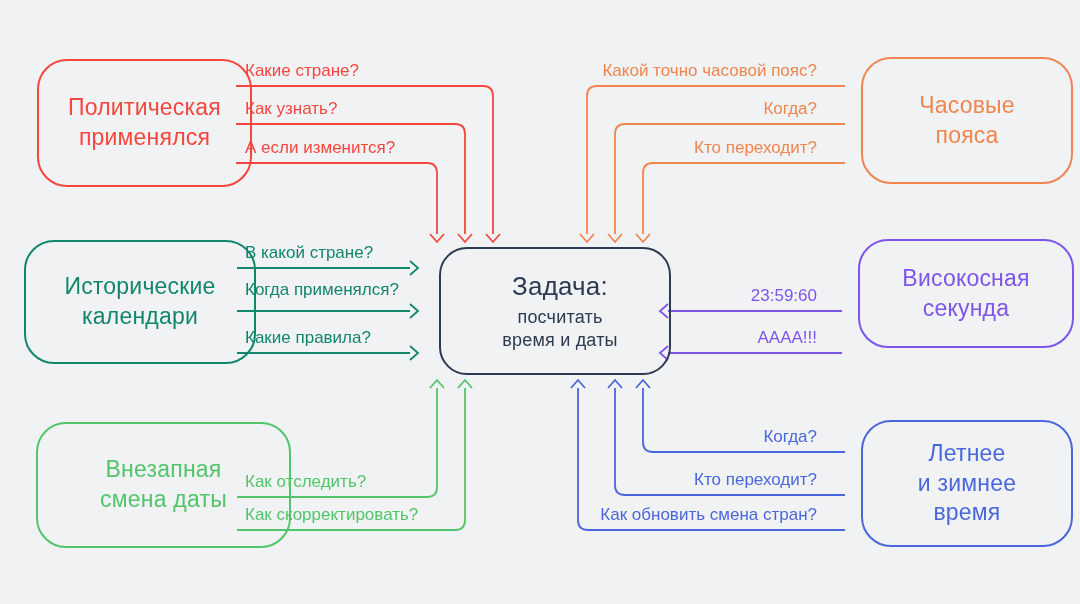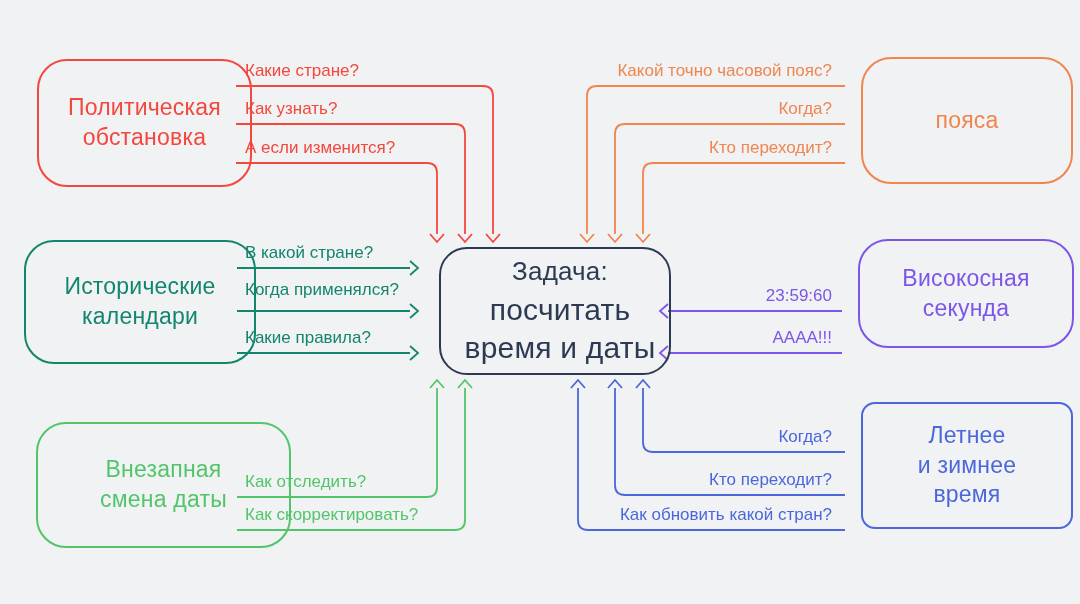--- a/index.html
+++ b/index.html
@@ -29,38 +29,38 @@
     text-align:center;
     font-size:23px;line-height:1.3;
     letter-spacing:.2px;
     margin-left:16px;
   }
   .box-political{left:21px;top:59px;width:215px;height:128px;border-color:var(--political);color:var(--political);}
   .box-timezones{left:845px;top:57px;width:212px;height:127px;border-color:var(--timezones);color:var(--timezones);}
   .box-historical{left:8px;top:240px;width:232px;height:124px;border-color:var(--historical);color:var(--historical);}
   .box-leapsecond{left:842px;top:239px;width:216px;height:109px;border-color:var(--leapsecond);color:var(--leapsecond);}
   .box-datechange{left:20px;top:422px;width:255px;height:126px;border-color:var(--datechange);color:var(--datechange);}
-  .box-dst{left:845px;top:402px;width:212px;height:127px;border-color:var(--dst);color:var(--dst);border-radius:14px;}
+  .box-dst{left:845px;top:420px;width:212px;height:127px;border-color:var(--dst);color:var(--dst);}
 
   .box-center{
     left:423px;top:247px;width:232px;height:128px;
     border-color:var(--center);color:var(--center);
     border-radius:28px;
     padding-left:10px;
   }
   .box-center .t{font-size:26px;line-height:1.2;}
-  .box-center .s{font-size:30px;line-height:1.25;margin-top:4px;}
+  .box-center .s{font-size:18px;line-height:1.25;margin-top:4px;}
 
   .lbl{
     position:absolute;
     font-size:17px;line-height:1.1;
     white-space:nowrap;
   }
   .lbl.left{left:245px;}
-  .lbl.right{right:248px;text-align:right;}
+  .lbl.right{right:263px;text-align:right;}
   .c-political{color:var(--political);}
   .c-timezones{color:var(--timezones);}
   .c-historical{color:var(--historical);}
   .c-leapsecond{color:var(--leapsecond);}
   .c-datechange{color:var(--datechange);}
   .c-dst{color:var(--dst);}
 </style>
 </head>
 <body>
 
@@ -114,24 +114,25 @@
       <path class="w-dst" d="M636,388 L643,380 L650,388"></path>
       <path class="w-dst" d="M845,495 H625 Q615,495 615,485 V388"></path>
       <path class="w-dst" d="M608,388 L615,380 L622,388"></path>
       <path class="w-dst" d="M845,530 H588 Q578,530 578,520 V388"></path>
       <path class="w-dst" d="M571,388 L578,380 L585,388"></path>
     </g>
   </svg>
 
   <div class="box box-political">
     <div>Политическая</div>
-    <div>обстановка</div>
+    <div>применялся</div>
   </div>
 
   <div class="box box-timezones">
+    <div>Часовые</div>
     <div>пояса</div>
   </div>
 
   <div class="box box-historical">
     <div>Исторические</div>
     <div>календари</div>
   </div>
 
   <div class="box box-leapsecond">
     <div>Високосная</div>
@@ -168,15 +169,15 @@
   <div class="lbl left c-historical" style="top:329px;">Какие правила?</div>
 
   <div class="lbl right c-leapsecond" style="top:287px;">23:59:60</div>
   <div class="lbl right c-leapsecond" style="top:329px;">АААА!!!</div>
 
   <div class="lbl left c-datechange" style="top:473px;text-align:center;">Как отследить?</div>
   <div class="lbl left c-datechange" style="top:506px;">Как скорректировать?</div>
 
   <div class="lbl right c-dst" style="top:428px;">Когда?</div>
   <div class="lbl right c-dst" style="top:471px;">Кто переходит?</div>
-  <div class="lbl right c-dst" style="top:506px;">Как обновить какой стран?</div>
+  <div class="lbl right c-dst" style="top:506px;">Как обновить смена стран?</div>
 
 </div>
 
 </body></html>

